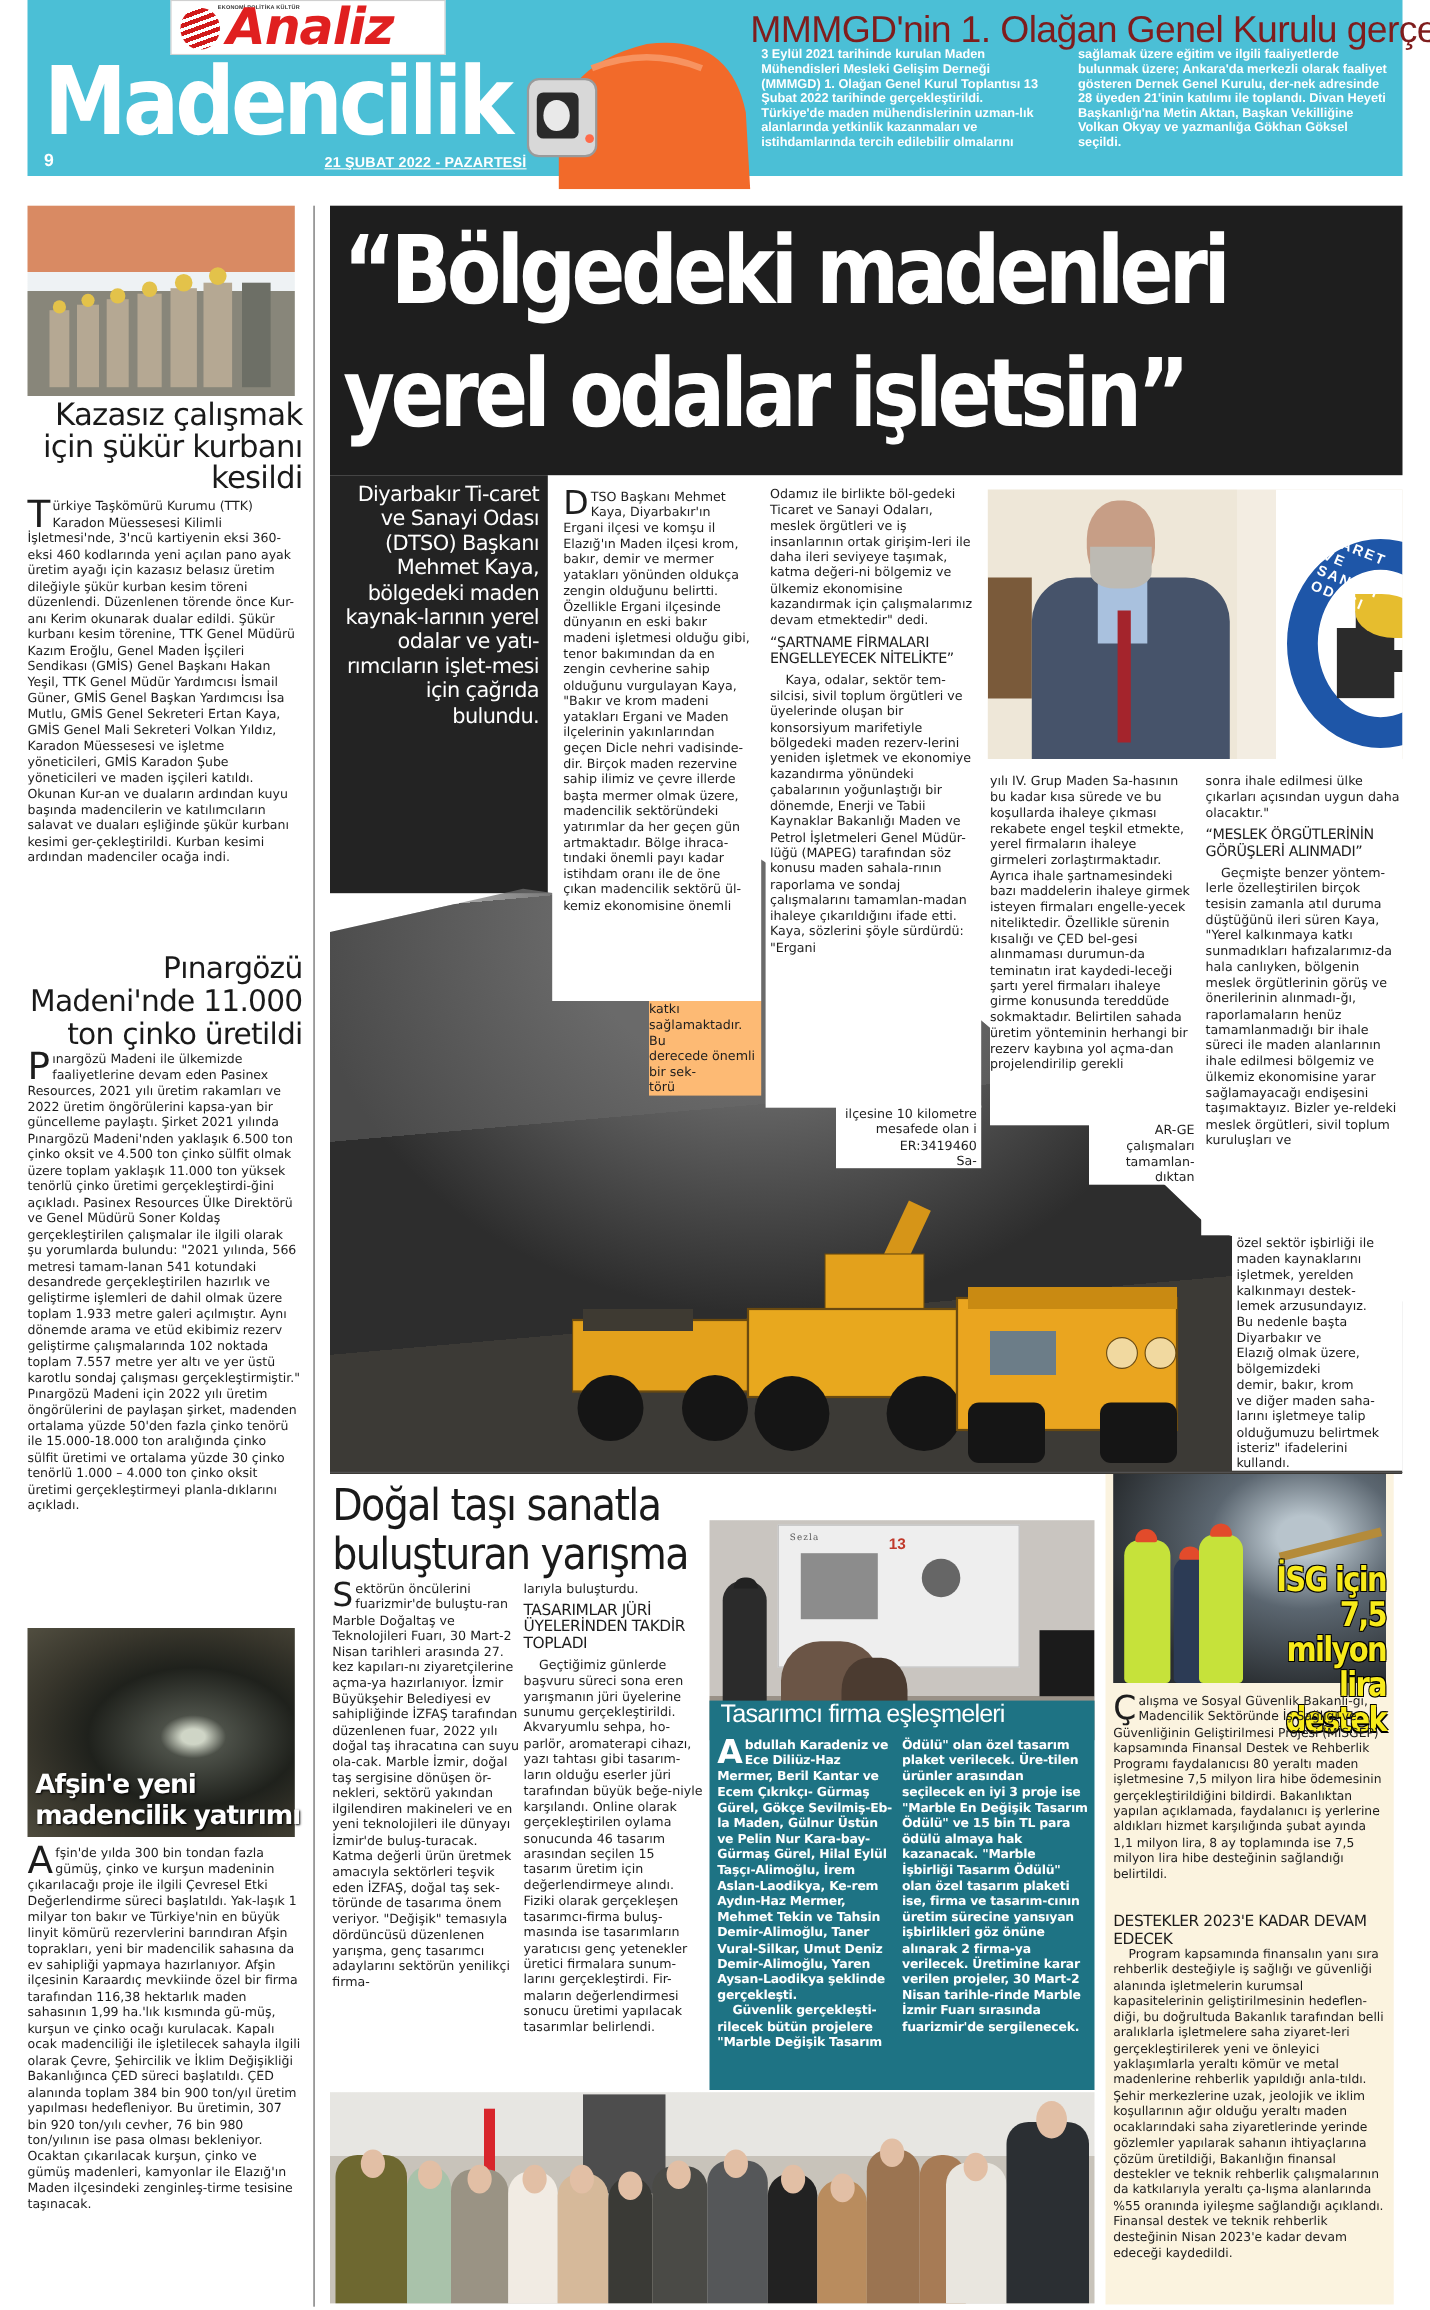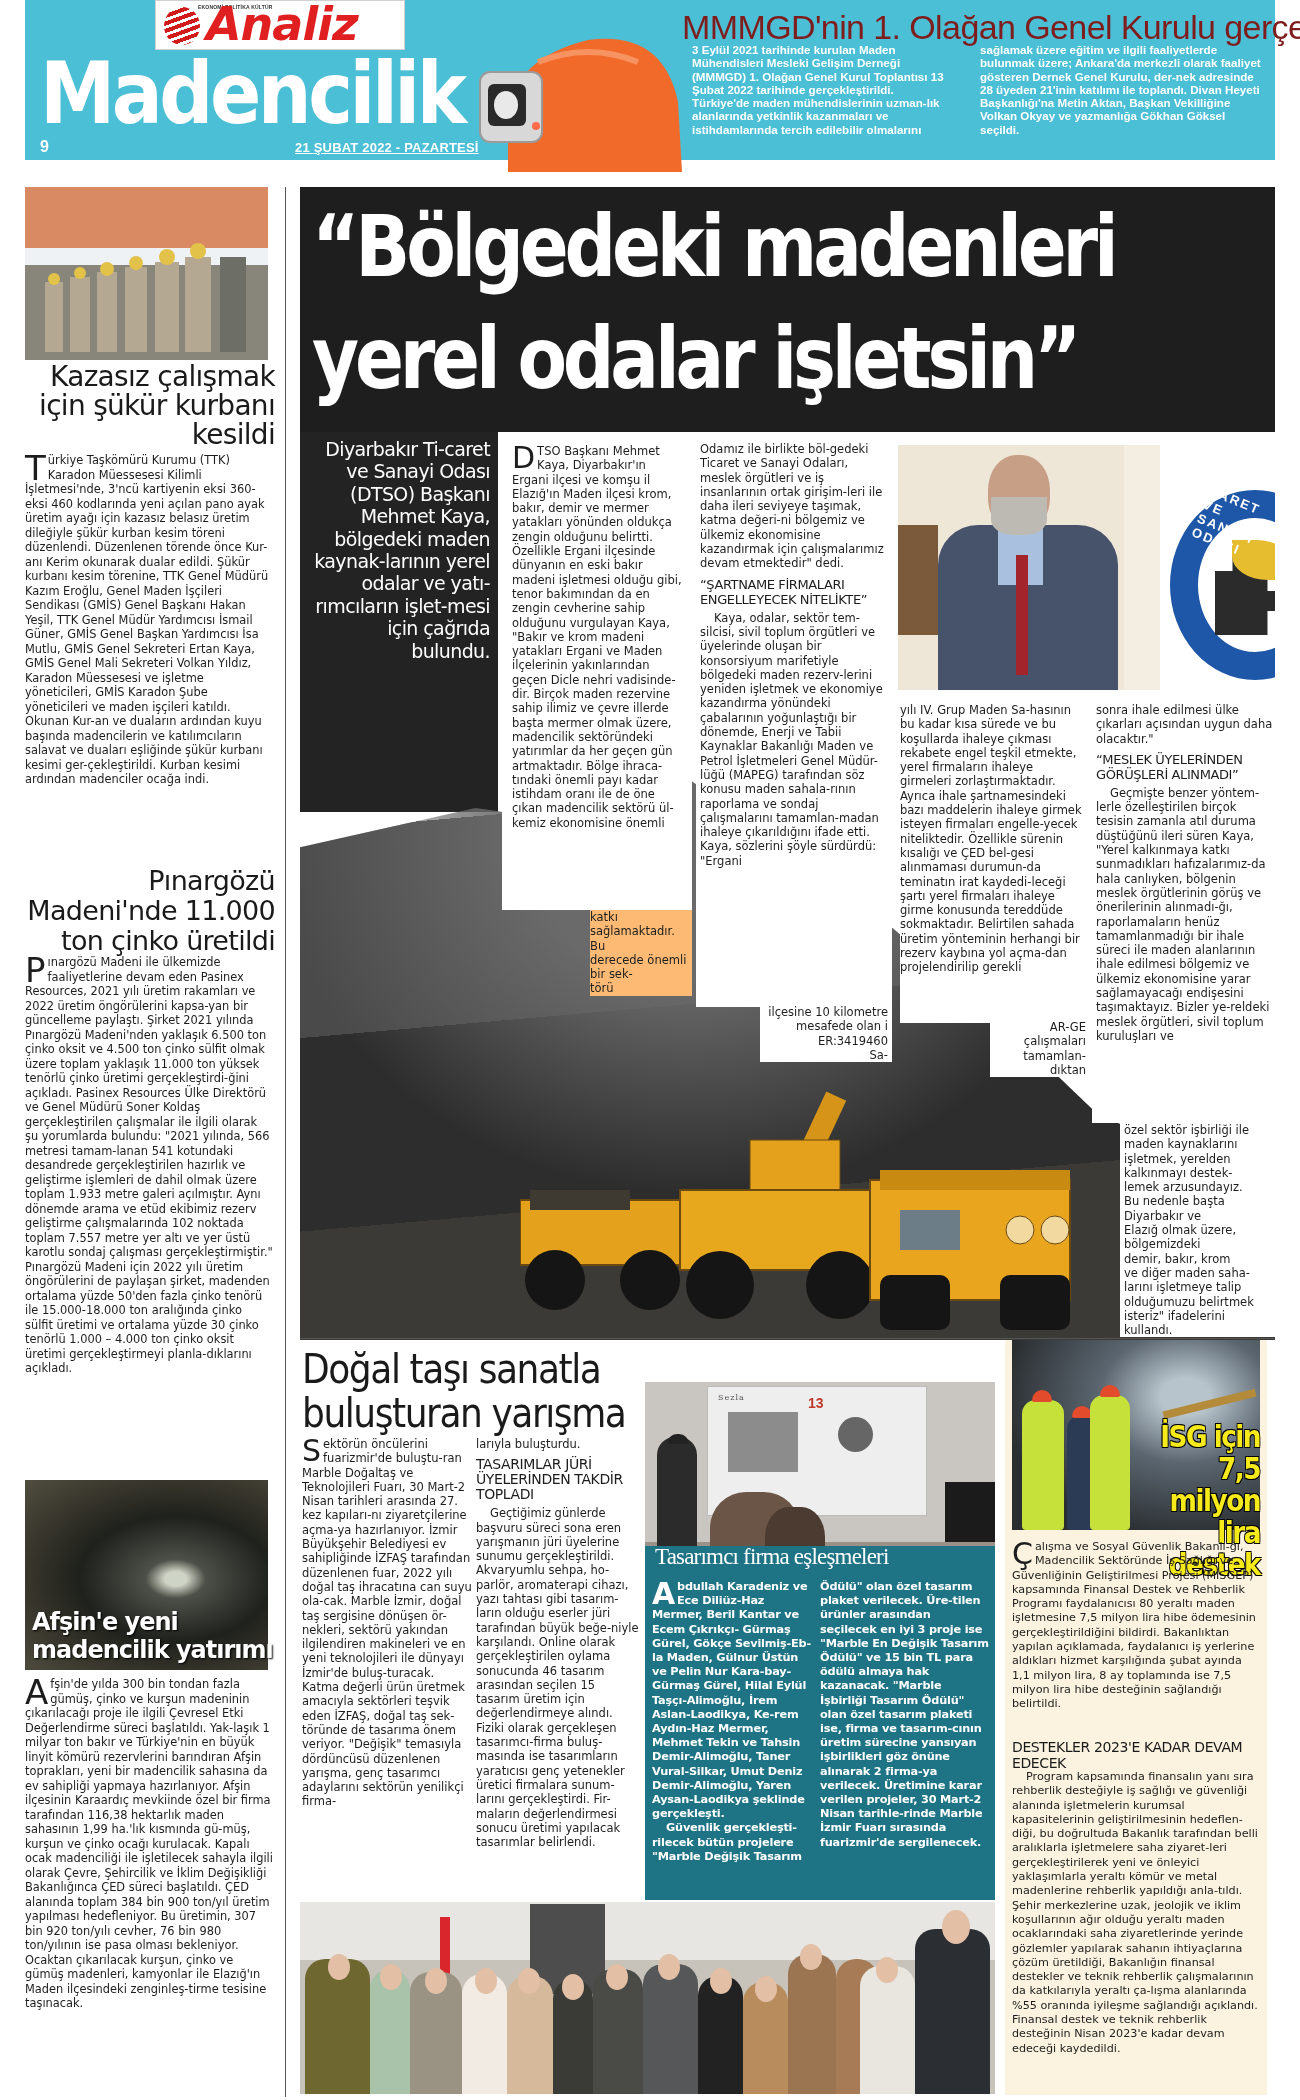--- a/index.html
+++ b/index.html
@@ -54,21 +54,21 @@
   .flag-txt { left: 38px; top: 50px; color: #ffffff; font-weight: bold; font-size: 13px; transform: rotate(22deg); letter-spacing: 2px; }
 
   
   .hrule { background: #555; height: 1px; }
   .dogal-head { left: 302px; top: 1347px; font-family: "DejaVu Sans", sans-serif; font-size: 40px; line-height: 44px; letter-spacing: -1.6px; color: #1a1a1a; transform: scaleX(.9); transform-origin: left; white-space: nowrap; }
   .pres-photo { left: 645px; top: 1346px; width: 350px; height: 200px; background: linear-gradient(180deg, #c9c5c0 0 80%, #9a9288 80% 100%); margin-top: 36px; }
   .screen { left: 62px; top: 4px; width: 220px; height: 130px; background: #eeeeee; border: 1px solid #bbb; }
   .screen-num { left: 100px; top: 8px; font-size: 14px; color: #c0392b; font-weight: bold; }
   .screen-lbl { left: 10px; top: 6px; font-size: 8px; color: #555; font-family: "DejaVu Serif", serif; letter-spacing: 1px; }
   .teal-box { left: 645px; top: 1546px; width: 350px; height: 354px; background: #1e7384; }
-  .teal-title { left: 655px; top: 1544px; font-family: Liberation Serif, serif; font-size: 23px; color: #ffffff; letter-spacing: -.8px; white-space: nowrap; }
+  .teal-title { left: 655px; top: 1544px; font-family: Liberation Sans, sans-serif; font-size: 23px; color: #ffffff; letter-spacing: -.8px; white-space: nowrap; }
   .teal-col { top: 1580px; width: 160px; font-family: "DejaVu Sans", sans-serif; font-size: 11.3px; line-height: 14.2px; color: #ffffff; font-weight: bold; letter-spacing: -.2px; }
   .group-photo { left: 300px; top: 1902px; width: 695px; height: 192px; background: linear-gradient(180deg, #e7e6e2 0 30%, #c8c3ba 30% 100%); }
   .person { position: absolute; bottom: 0; border-radius: 20px 20px 0 0; }
   .face { position: absolute; width: 22px; height: 26px; border-radius: 50%; background: #e2bfa5; }
 
   
   .isg-box { left: 1005px; top: 1340px; width: 262px; height: 755px; background: #fbf3df; }
   .isg-photo { left: 1012px; top: 1340px; width: 248px; height: 190px; background: radial-gradient(ellipse at 70% 30%, #b8c4cc 0 10%, #5b6670 35%, #2a2e31 75%); }
   .isg-title { left: 1100px; top: 1420px; font-family: "DejaVu Sans", sans-serif; font-size: 31px; line-height: 32px; font-weight: bold; color: #f7ea1a; text-align: right; letter-spacing: -1.8px; text-shadow: 1px 1px 0 #000, -1px -1px 0 #000, 1px -1px 0 #000, -1px 1px 0 #000; transform: scaleX(.85); transform-origin: right; }
   .worker { position: absolute; background: #c6e23a; border-radius: 14px 14px 4px 4px; }
@@ -208,21 +208,21 @@
 
 <div class="abs white-col col-txt" style="left:900px; top:703px; width:192px; height:320px; padding:0 4px 0 0;">yılı IV. Grup Maden Sa-hasının bu kadar kısa sürede ve bu koşullarda ihaleye çıkması rekabete engel teşkil etmekte, yerel firmaların ihaleye girmeleri zorlaştırmaktadır. Ayrıca ihale şartnamesindeki bazı maddelerin ihaleye girmek isteyen firmaları engelle-yecek niteliktedir. Özellikle sürenin kısalığı ve ÇED bel-gesi alınmaması durumun-da teminatın irat kaydedi-leceği şartı yerel firmaları ihaleye girme konusunda tereddüde sokmaktadır. Belirtilen sahada üretim yönteminin herhangi bir rezerv kaybına yol açma-dan projelendirilip gerekli</div>
 <div class="abs col-txt" style="left:990px; top:1020px; width:100px; text-align:right; background:#fff; padding-right:4px;">
   <div>AR-GE çalışmaları</div>
   <div>tamamlan-</div>
   <div>dıktan</div>
 </div>
 
 <div class="abs white-col col-txt" style="left:1092px; top:703px; width:183px; height:420px; padding:0 0 0 4px;">
   <div>sonra ihale edilmesi ülke çıkarları açısından uygun daha olacaktır."</div>
-  <div class="subhead">“MESLEK ÜYELERİNDEN GÖRÜŞLERİ ALINMADI”</div>
+  <div class="subhead">“MESLEK ÖRGÜTLERİNİN GÖRÜŞLERİ ALINMADI”</div>
   <div style="text-indent:14px;">Geçmişte benzer yöntem-lerle özelleştirilen birçok tesisin zamanla atıl duruma düştüğünü ileri süren Kaya, "Yerel kalkınmaya katkı sunmadıkları hafızalarımız-da hala canlıyken, bölgenin meslek örgütlerinin görüş ve önerilerinin alınmadı-ğı, raporlamaların henüz tamamlanmadığı bir ihale süreci ile maden alanlarının ihale edilmesi bölgemiz ve ülkemiz ekonomisine yarar sağlamayacağı endişesini taşımaktayız. Bizler ye-reldeki meslek örgütleri, sivil toplum kuruluşları ve</div>
 </div>
 <div class="abs col-txt" style="left:1120px; top:1123px; width:155px; background:#fff; padding-left:4px;">
   <div>özel sektör işbirliği ile</div>
   <div>maden kaynaklarını</div>
   <div>işletmek, yerelden</div>
   <div>kalkınmayı destek-</div>
   <div>lemek arzusundayız.</div>
   <div>Bu nedenle başta</div>
   <div>Diyarbakır ve</div>

